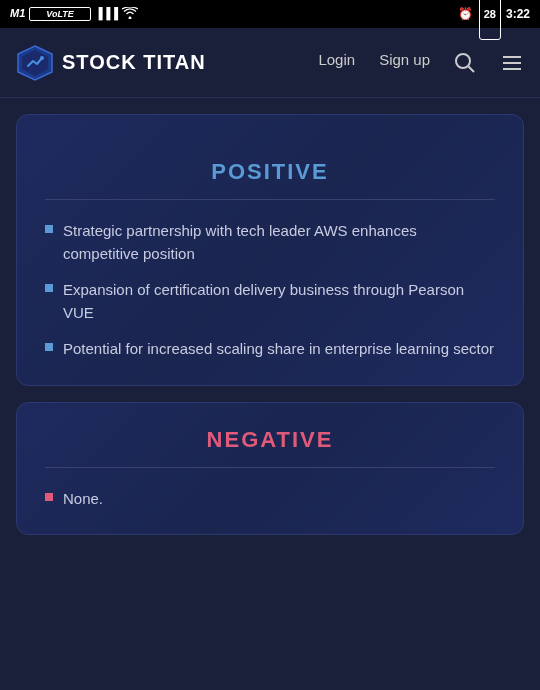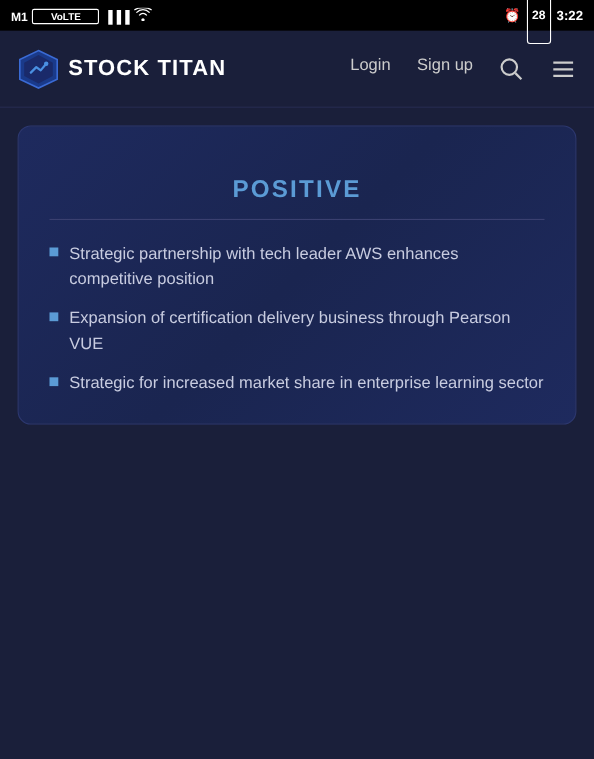--- a/index.html
+++ b/index.html
@@ -21,24 +21,25 @@
       display: flex;
       align-items: center;
       justify-content: space-between;
       padding: 0 10px;
       font-size: 12px;
       color: #fff;
     }
 
     .status-left {
       display: flex;
-      align-items: flex-end;
+      align-items: flex-start;
       gap: 4px;
       font-size: 11px;
       font-weight: bold;
+      font-style: italic;
     }
 
     .status-right {
       display: flex;
       align-items: center;
       gap: 5px;
       font-size: 12px;
       font-weight: bold;
     }
 
@@ -239,19 +240,29 @@
       <li class="bullet-item">
         <span class="bullet-square"></span>
         <span>Strategic partnership with tech leader AWS enhances competitive position</span>
       </li>
       <li class="bullet-item">
         <span class="bullet-square"></span>
         <span>Expansion of certification delivery business through Pearson VUE</span>
       </li>
       <li class="bullet-item">
         <span class="bullet-square"></span>
-        <span>Strategic for increased market share in enterprise learning sector</span>
+        <span>Potential for increased scaling share in enterprise learning sector</span>
       </li>
     </ul>
   </div>
 
+  <div class="card card-negative">
+    <div class="card-title title-negative">Negative</div>
+    <div class="divider"></div>
+    <ul class="bullet-list">
+      <li class="bullet-item">
+        <span class="bullet-square bullet-square-neg"></span>
+        <span>None.</span>
+      </li>
+    </ul>
+  </div>
 
 </div>
 
 </body></html>

